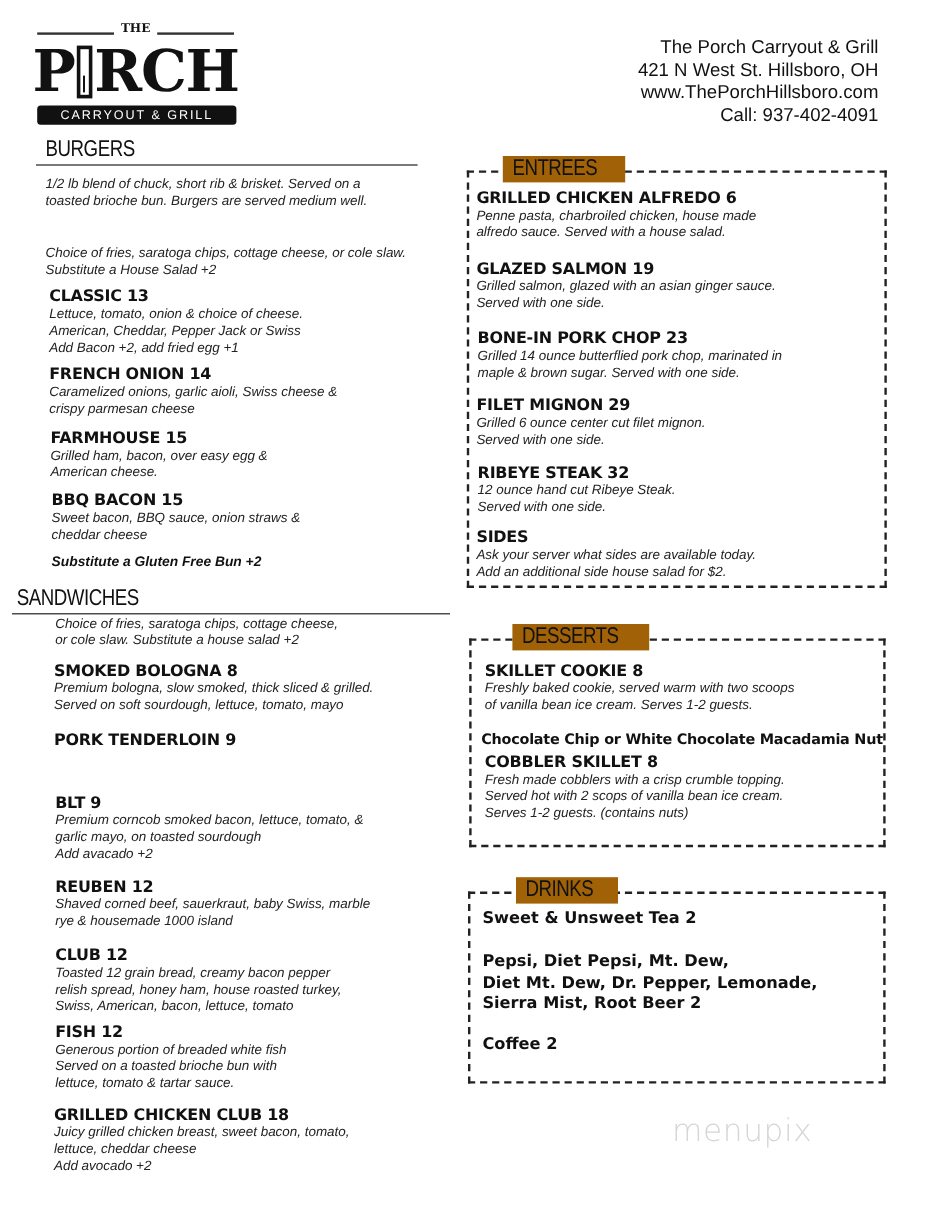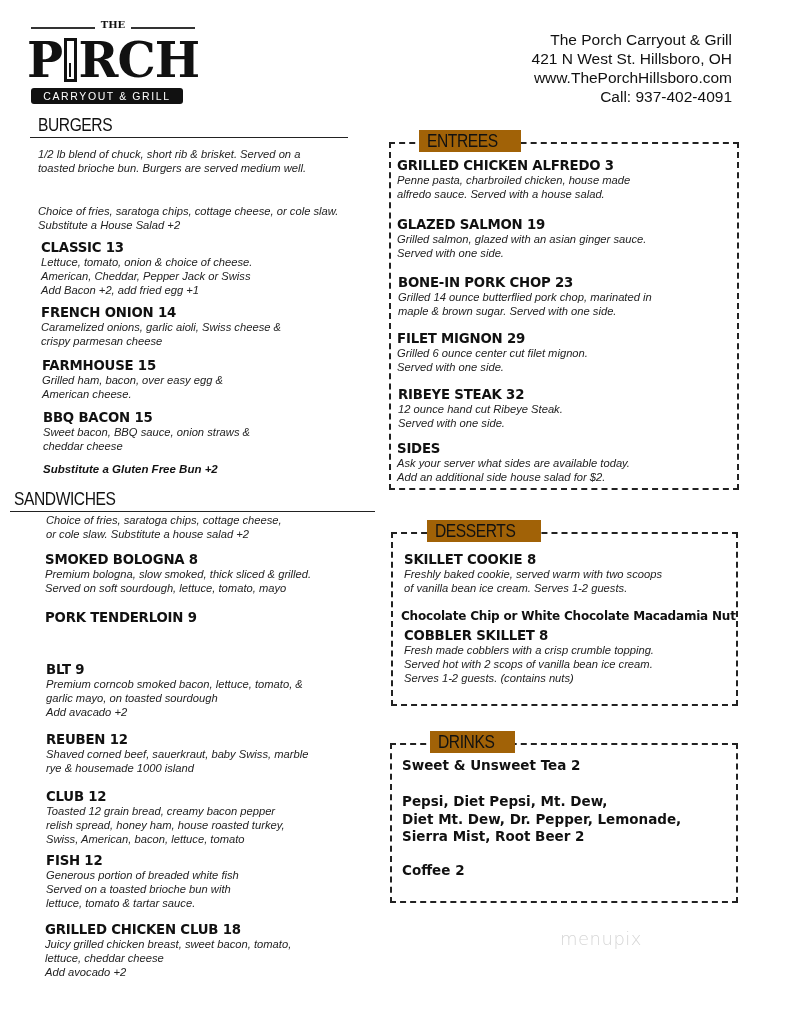--- a/index.html
+++ b/index.html
@@ -13,21 +13,21 @@
   .logo .the-row .rule.l { left: 0; }
   .logo .the-row .rule.r { right: 0; }
   .logo .the-row .the { position: absolute; left: 0; right: 0; text-align: center; top: -1px;
     font-family: "DejaVu Serif", "Liberation Serif", serif; font-weight: bold; font-size: 10px; letter-spacing: 0px; color: #111; }
   .logo .porch { position: absolute; left: 0; top: 16px; width: 172px; height: 52px;
     font-family: "DejaVu Serif", "Liberation Serif", serif; font-weight: bold; font-size: 48px; line-height: 52px;
     color: #111; letter-spacing: -1px; display: flex; align-items: center; }
   .logo .porch .door { display: inline-block; width: 24px; height: 44px; border: 3px solid #111; margin: 0 2px 0 2px; position: relative; background: #fff; }
   .logo .porch .door::after { content: ""; position: absolute; left: 2px; right: 2px; bottom: 2px; height: 14px;
     background: repeating-linear-gradient(90deg, #111 0 2px, #fff 2px 4px); }
-  .logo .tag { position: absolute; left: 4px; top: 70px; width: 152px; height: 16px; background: #111; border-radius: 3px;
+  .logo .tag { position: absolute; left: 4px; top: 70px; width: 166px; height: 16px; background: #111; border-radius: 3px;
     color: #fff; font-family: "Liberation Sans", sans-serif; font-size: 10.5px; letter-spacing: 1.6px; text-align: center; line-height: 16px; }
 
   
   .contact { position: absolute; right: 60px; top: 30px; text-align: right;
     font-family: "Liberation Sans", sans-serif; font-size: 15.5px; line-height: 19px; color: #111; }
 
   
   .sec-title { font-family: "Liberation Sans Narrow", "Liberation Sans", sans-serif; font-weight: normal;
     font-size: 19px; letter-spacing: -0.5px; transform: scaleX(0.82); transform-origin: left center; color: #111; }
   .burgers-head { position: relative; height: 26px; border-bottom: 1.5px solid #222; margin-left: 0; width: 318px; }
@@ -43,21 +43,21 @@
   .abs { position: absolute; }
 
   
   .box { position: absolute; border: 2px dashed #222; }
   .box .box-title { position: absolute; top: -12px; background: #a16207; padding: 0 8px; }
   .box .box-title .sec-title { display: inline-block; }
 
   .drink { font-family: "DejaVu Sans", sans-serif; font-weight: bold; font-size: 13.5px; line-height: 17.5px; color: #111; white-space: pre-line; }
   .bold-note { font-family: "DejaVu Sans", sans-serif; font-weight: bold; font-size: 12px; color: #111; letter-spacing: -0.2px; }
 
-  .watermark { position: absolute; left: 560px; top: 928px; font-family: "DejaVu Sans", sans-serif; font-size: 18px; color: #d6d6d6; letter-spacing: 0.5px; font-weight: 300; }
+  .watermark { position: absolute; left: 560px; top: 928px; font-family: "DejaVu Sans", sans-serif; font-size: 26px; color: #d6d6d6; letter-spacing: 0.5px; font-weight: 300; }
 </style>
 </head>
 <body>
 
 <div class="logo">
   <div class="the-row">
     <span class="rule l"></span>
     <span class="the">THE</span>
     <span class="rule r"></span>
   </div>
@@ -148,21 +148,21 @@
 lettuce, cheddar cheese
 Add avocado +2</div>
 </div>
 
 <div class="box" style="left:389px; top:142px; width:350px; height:348px;">
   <div class="box-title" style="left:28px; top:-14px;">
     <span class="sec-title">ENTREES</span>
   </div>
 </div>
 <div class="abs" style="left:397px; top:158px;">
-  <div class="item-name">GRILLED CHICKEN ALFREDO 3</div>
+  <div class="item-name">GRILLED CHICKEN ALFREDO 6</div>
   <div class="item-desc">Penne pasta, charbroiled chicken, house made
 alfredo sauce. Served with a house salad.</div>
 </div>
 <div class="abs" style="left:397px; top:217px;">
   <div class="item-name">GLAZED SALMON 19</div>
   <div class="item-desc">Grilled salmon, glazed with an asian ginger sauce.
 Served with one side.</div>
 </div>
 <div class="abs" style="left:398px; top:275px;">
   <div class="item-name">BONE-IN PORK CHOP 23</div>

